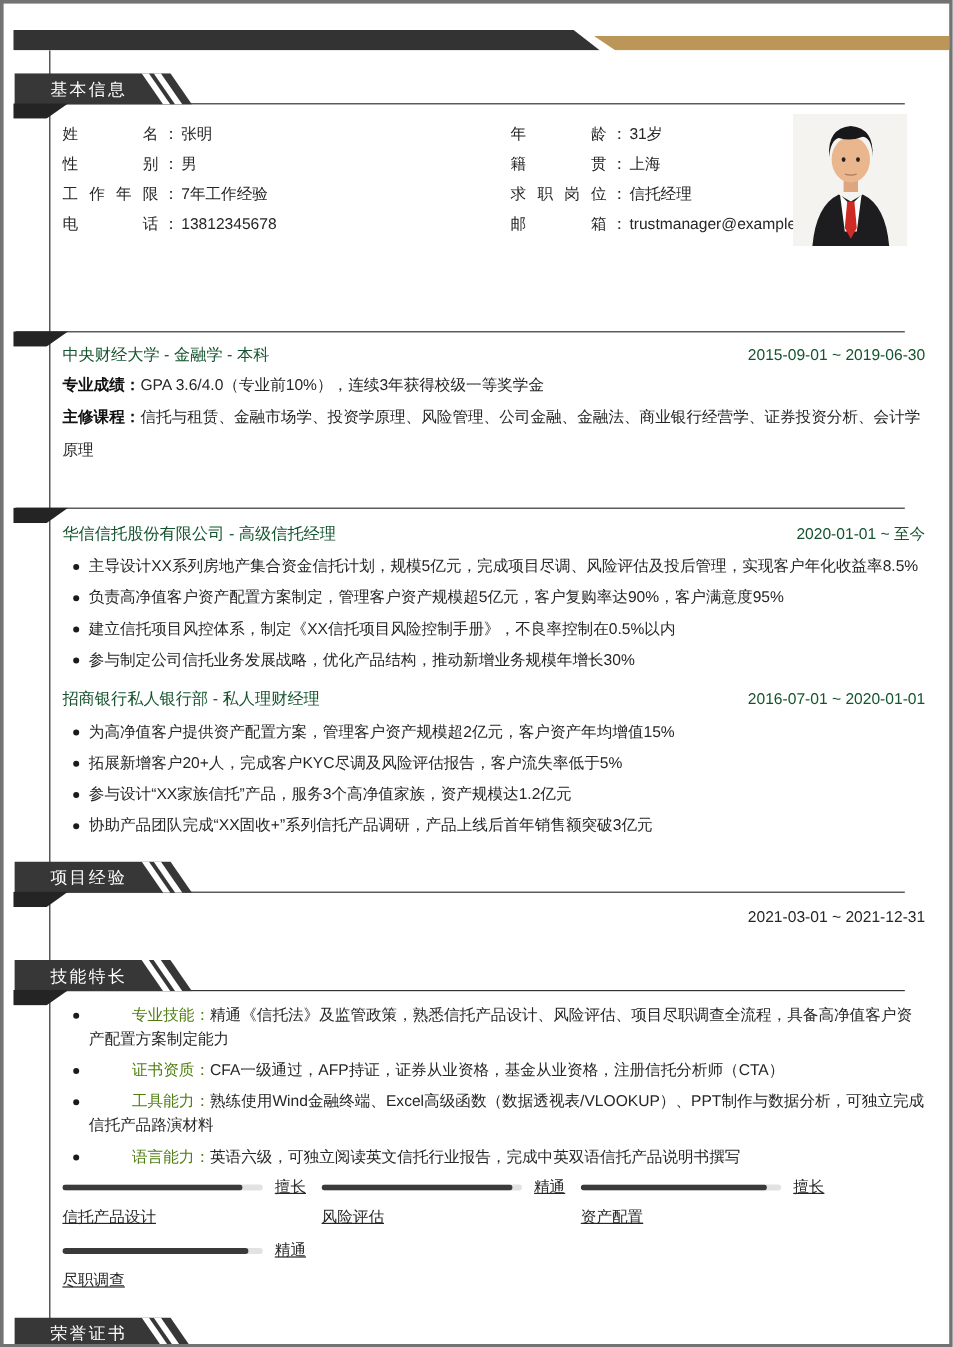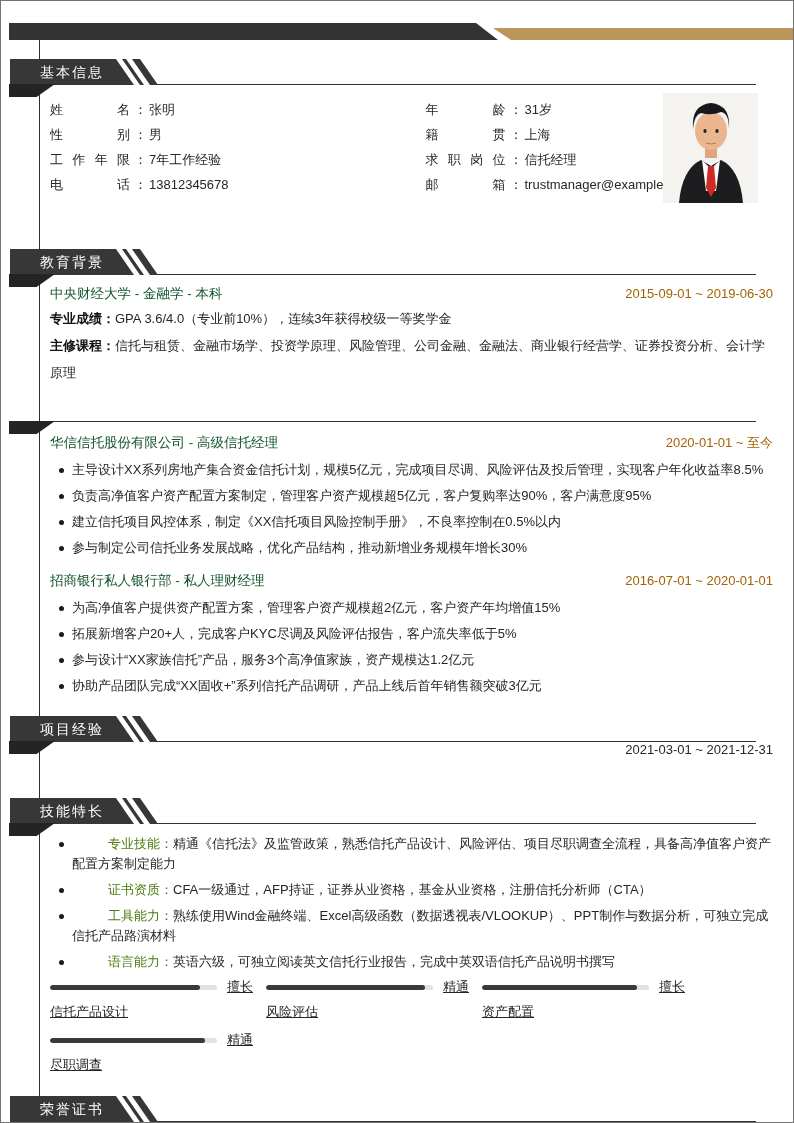--- a/index.html
+++ b/index.html
@@ -1,20 +1,20 @@
 <!DOCTYPE html>
 <html><head>
 <meta charset="utf-8">
 <style>
   * { margin:0; padding:0; box-sizing:border-box; }
   html,body { background:#fff; }
   body { font-family:"Liberation Sans","DejaVu Sans",sans-serif; color:#262626; }
   .page {
     position:relative; width:794px; height:1123px; background:#fff;
-    border:1px solid #737373; overflow:hidden;
+    border:3px solid #737373; overflow:hidden;
   }
   
   .banner-dark {
     position:absolute; left:8px; top:22px; width:489px; height:17px;
     background:#333333;
     clip-path:polygon(0 0, 467px 0, 489px 100%, 0 100%);
   }
   .banner-gold {
     position:absolute; left:489px; top:27px; right:0; height:12px;
     background:#bc9659;
@@ -46,21 +46,21 @@
   .f-label { display:inline-block; width:80px; text-align:justify; text-align-last:justify; vertical-align:top; }
   .f-colon { display:inline-block; margin:0 2px 0 4px; }
   .f-value { }
   .photo {
     position:absolute; right:35px; top:34px; width:95px; height:110px;
     background:#f4f3f0; overflow:hidden;
   }
   
   .entry-head { display:flex; justify-content:space-between; align-items:baseline; font-size:13.5px; }
   .entry-title { font-weight:normal; color:#14532d; }
-  .entry-date { font-size:13px; color:#a16207; }
+  .entry-date { font-size:13px; color:#14532d; }
   .detail-line { font-size:13px; line-height:27px; }
   .detail-line .lbl { font-weight:bold; color:#111;text-align:center; }
   .bullets { margin-top:8px; }
   .bullet { position:relative; padding-left:22px; font-size:13px; line-height:20px; margin-bottom:6px; }
   .dot { position:absolute; left:9px; top:8px; width:5px; height:5px; border-radius:50%; background:#1b1b1b; }
   .bullet .lbl { font-weight:normal; color:#4d7c0f;margin-left:36px; }
   
   .bars { margin-top:8px; }
   .bars-row { display:flex;text-decoration:underline; }
   .bar-group { width:216px; margin-bottom:12px; }
@@ -69,21 +69,21 @@
   .bar-fill { height:5px; background:#3a3a3a; border-radius:3px; }
   .bar-level { font-size:13px; margin-left:10px; }
   .bar-name { font-size:13px; margin-top:9px; }
   
   #sec-basic   { top:58px; }
   #sec-edu     { top:248px; }
   #sec-work    { top:395px; }
   #sec-project { top:715px; }
   #sec-skills  { top:797px; }
   #sec-honors  { top:1095px; } .mt10{margin-top:10px;} .mt12{margin-top:12px;gap:15px;} .mt14{margin-top:14px;}
-  .date-only { text-align:right; font-size:13px; }
+  .date-only { text-align:right; font-size:13px; margin-top:12px; }
   .edu-details { margin-top:2px; }
 </style>
 </head>
 <body>
 
 <div class="page">
 
   <div class="banner-dark"></div>
   <div class="banner-gold"></div>
   <div class="vline"></div>
@@ -129,28 +129,20 @@
           <ellipse cx="54" cy="38" rx="1.6" ry="2" fill="#222"></ellipse>
           <path d="M43,50 Q48,52 53,50" stroke="#b07a55" stroke-width="1" fill="none"></path>
         </svg>
       </div>
     </div>
   </div>
 
   <div class="section" id="sec-edu">
     <div class="sec-header">
       <div class="sec-underline"></div>
-      <div class="ribbon">
-        <svg viewBox="0 0 160 26" preserveAspectRatio="none">
-          <polygon points="0,0 130,0 148,26 0,26" fill="#373737"></polygon>
-          <polygon points="106,0 112,0 130,26 124,26" fill="#ffffff"></polygon>
-          <polygon points="116,0 122,0 140,26 134,26" fill="#ffffff"></polygon>
-        </svg>
-        <span class="ribbon-title">教育背景</span>
-      </div>
       <div class="ribbon-fold"></div>
     </div>
     <div class="sec-body">
       <div class="entry-head mt10">
         <span class="entry-title">中央财经大学 - 金融学 - 本科</span>
         <span class="entry-date">2015-09-01 ~ 2019-06-30</span>
       </div>
       <div class="edu-details">
         <div class="detail-line"><span class="lbl">专业成绩：</span><span>GPA 3.6/4.0（专业前10%），连续3年获得校级一等奖学金</span></div>
         <div class="detail-line"><span class="lbl">主修课程：</span><span>信托与租赁、金融市场学、投资学原理、风险管理、公司金融、金融法、商业银行经营学、证券投资分析、会计学原理</span></div>

